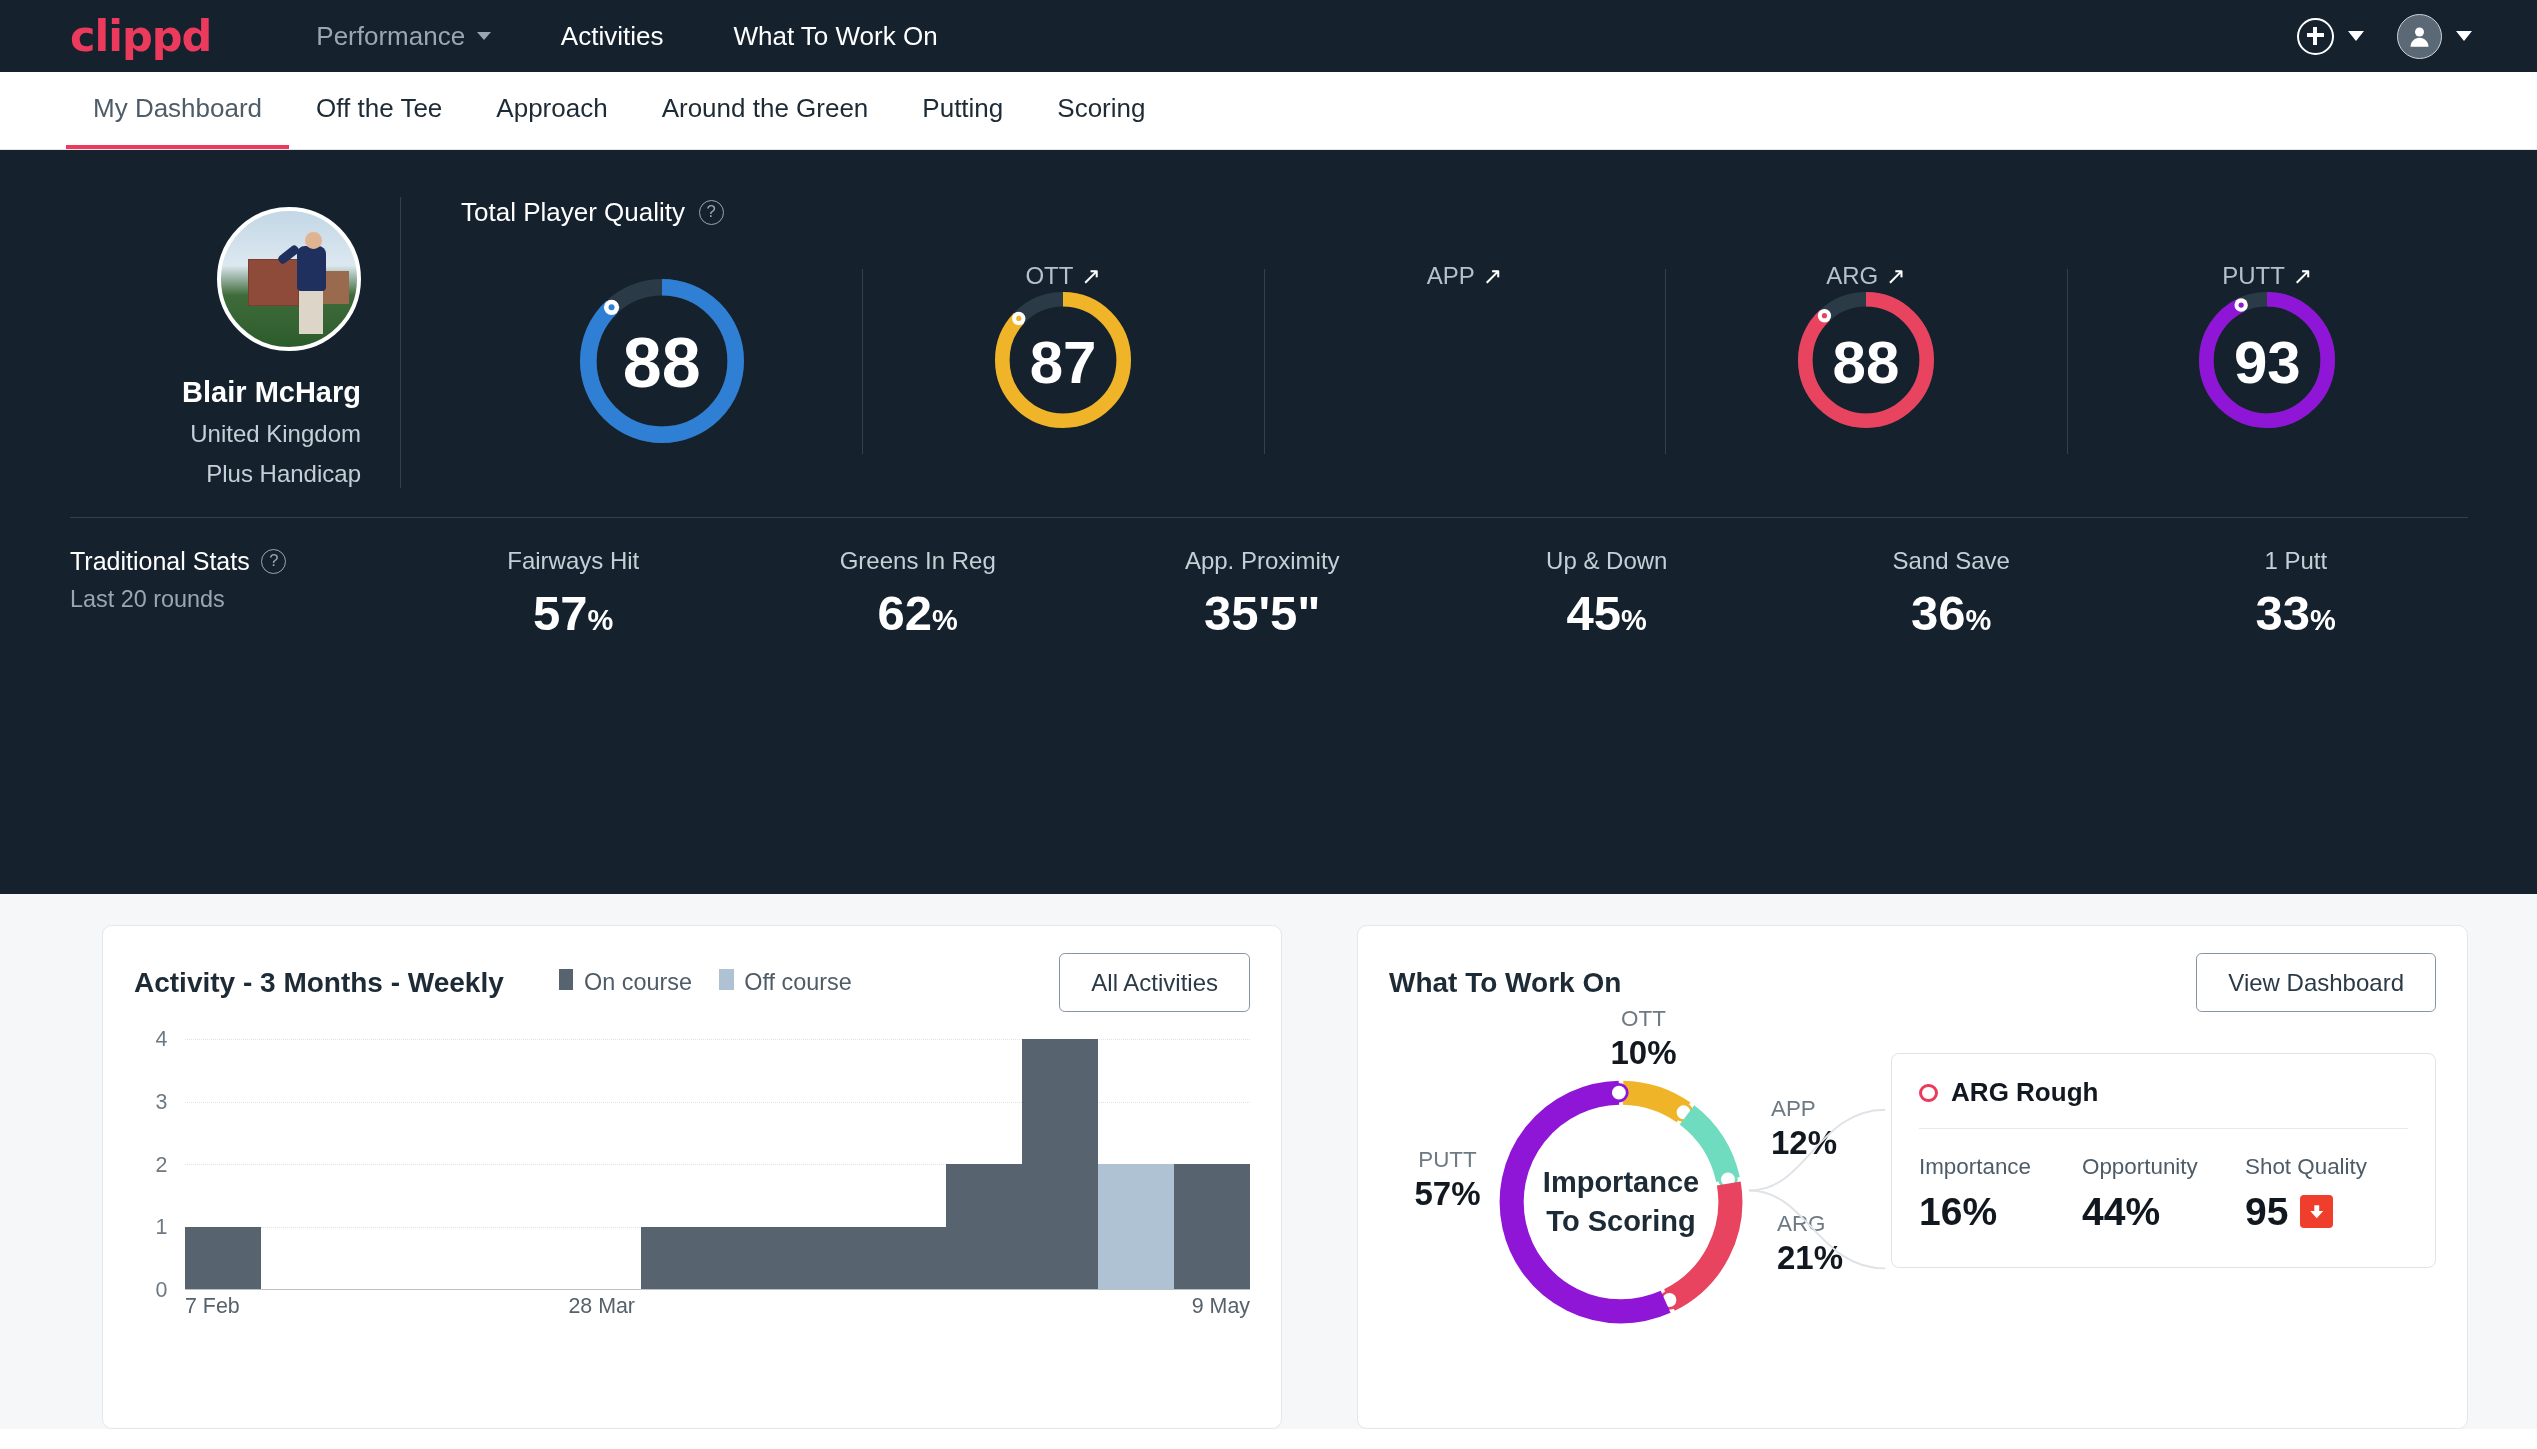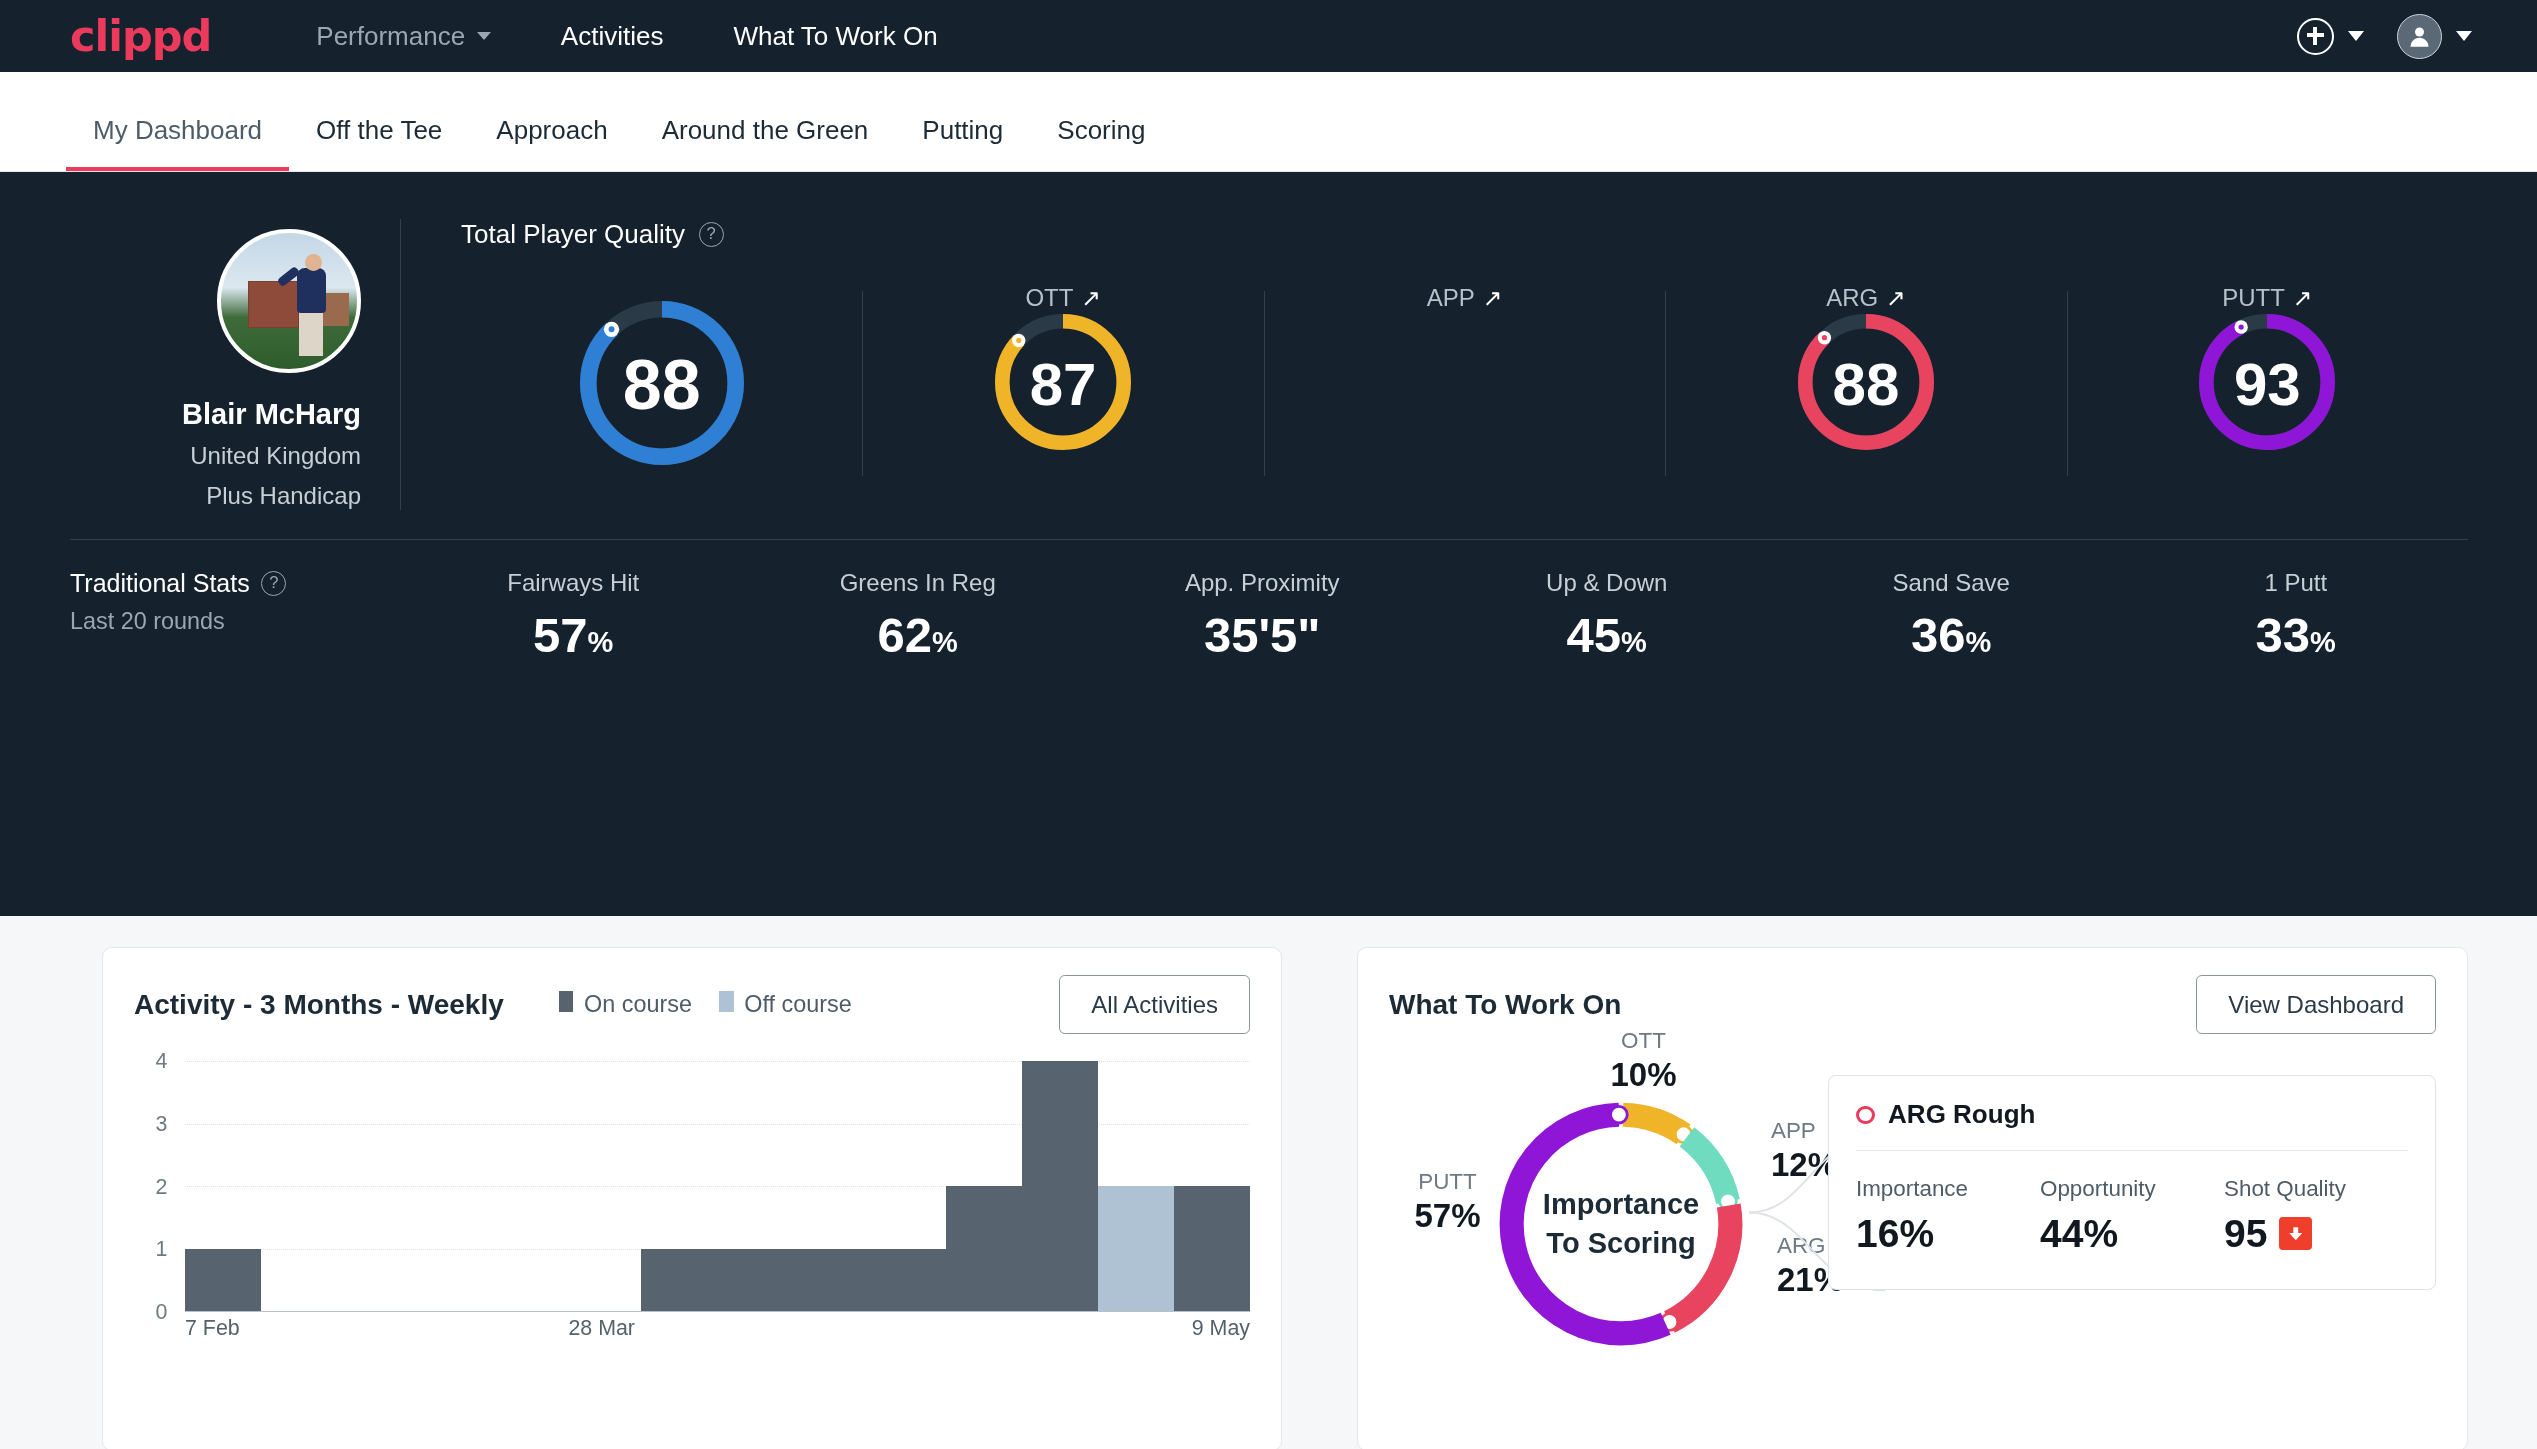--- a/index.html
+++ b/index.html
@@ -74,21 +74,21 @@
     width: 0; height: 0;
     border-left: 8.8px solid transparent;
     border-right: 8.8px solid transparent;
     border-top: 10.7px solid #fff;
     cursor: pointer;
     margin-right: 19.5px;
   }
 
   
   .tabbar {
-    height: 100px;
+    height: 78px;
     background: #ffffff;
     display: flex;
     align-items: flex-end;
     padding-left: 66px;
     border-bottom: 1px solid #e3e7ea;
   }
   .tab {
     font-size: 26px;
     color: #1d2b36;
     padding: 0 27px 21.4px 27px;
@@ -294,21 +294,21 @@
   }
   .donut-center span {
     font-size: 29px; font-weight: bold; color: #1d2b36; line-height: 1.35;
   }
   .dlabel { position: absolute; text-align: center; }
   .dlabel .k { font-size: 22.4px; color: #6d7983; }
   .dlabel .v { font-size: 33px; font-weight: bold; color: #111820; margin-top: 1.9px; }
 
   .detail-card {
     position: absolute; right: 0; top: 33px;
-    width: 608px;
+    width: 545px;
     background: #fff;
     border: 1px solid #dfe3e7;
     border-radius: 7.8px;
     padding: 23.4px 27px 33px 27px;
   }
   .detail-head {
     display: flex; align-items: center; gap: 13.6px;
     padding-bottom: 19.5px;
     border-bottom: 1px solid #e6eaed;
   }

